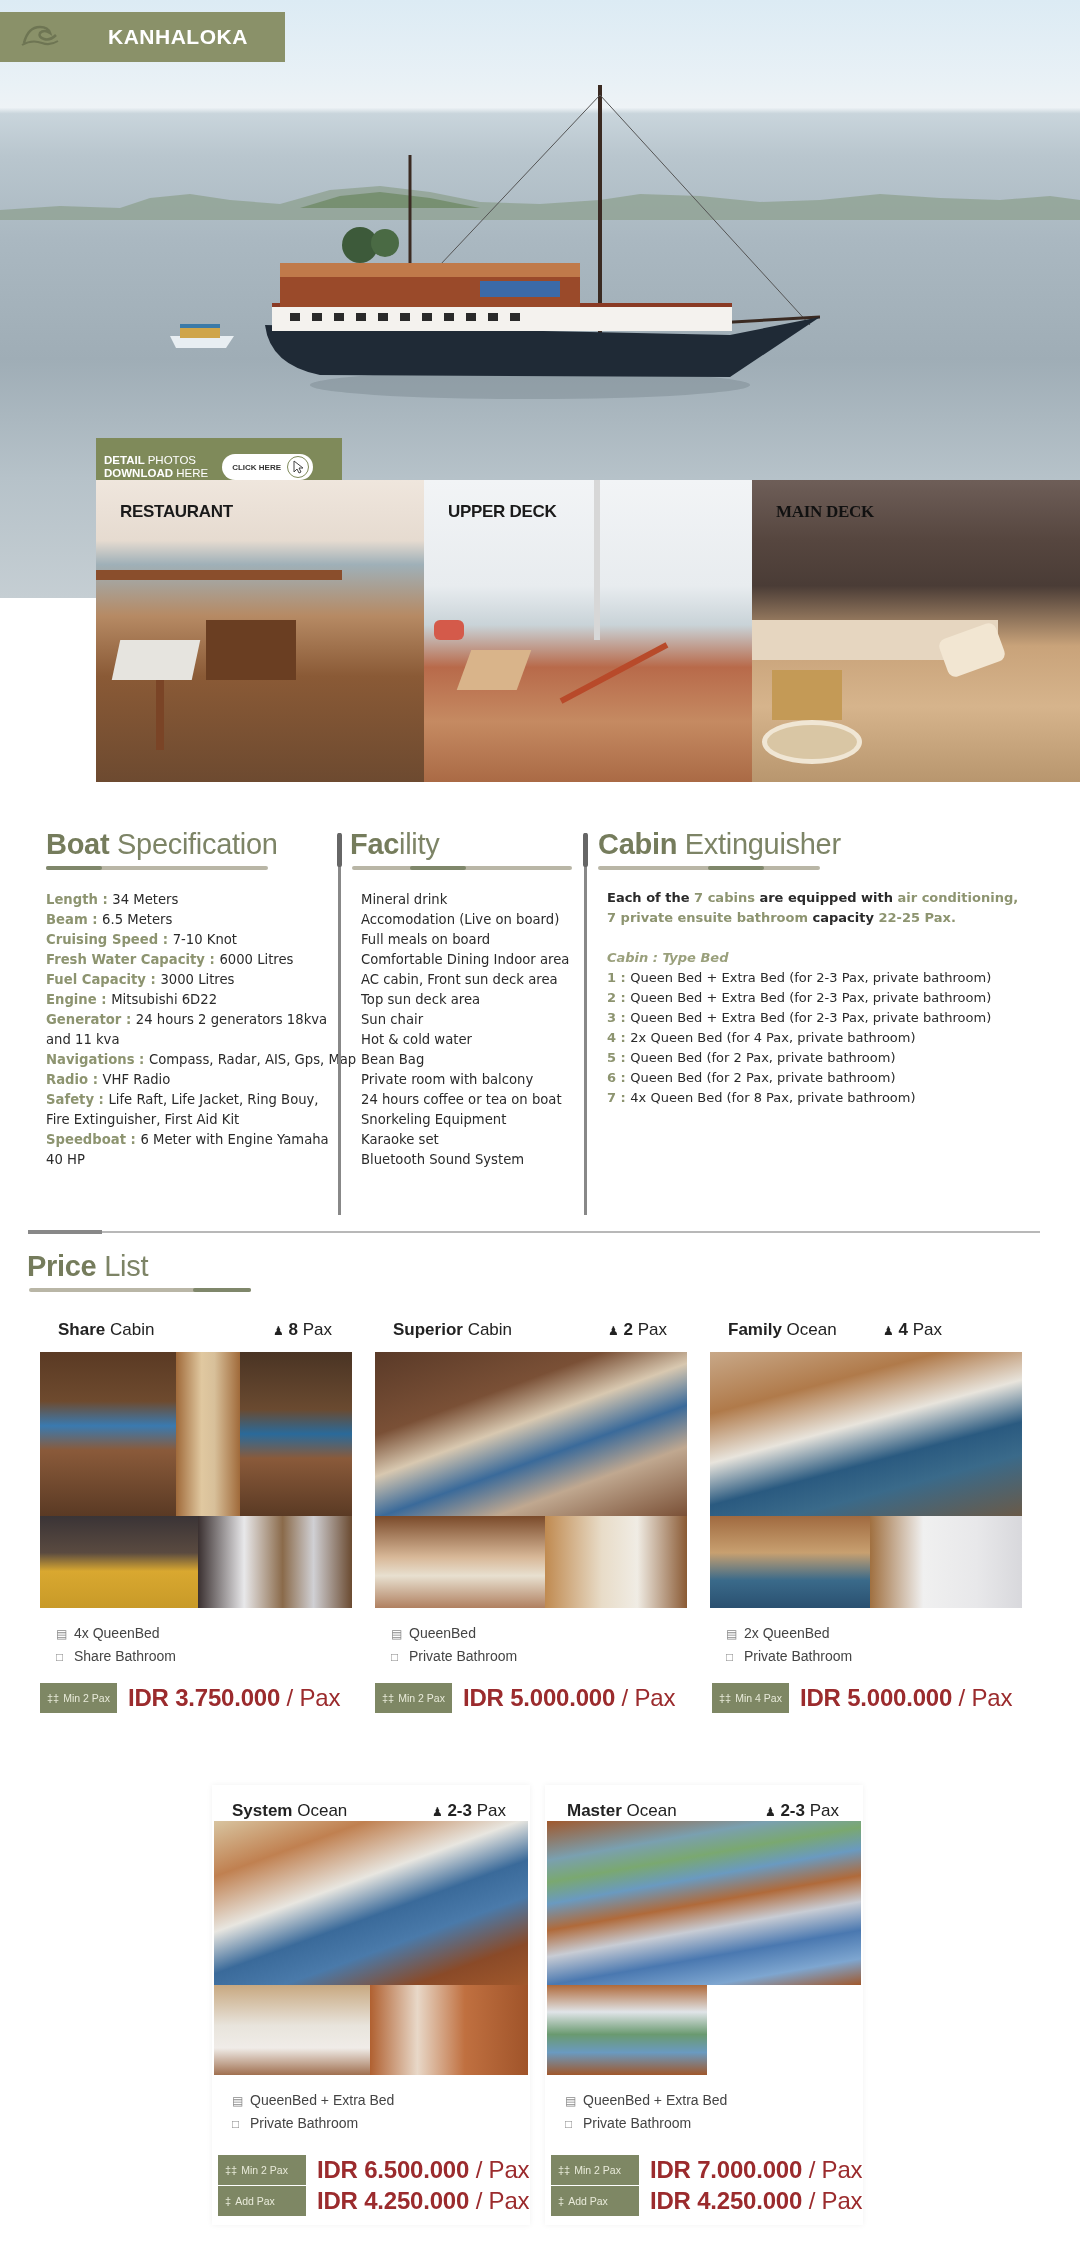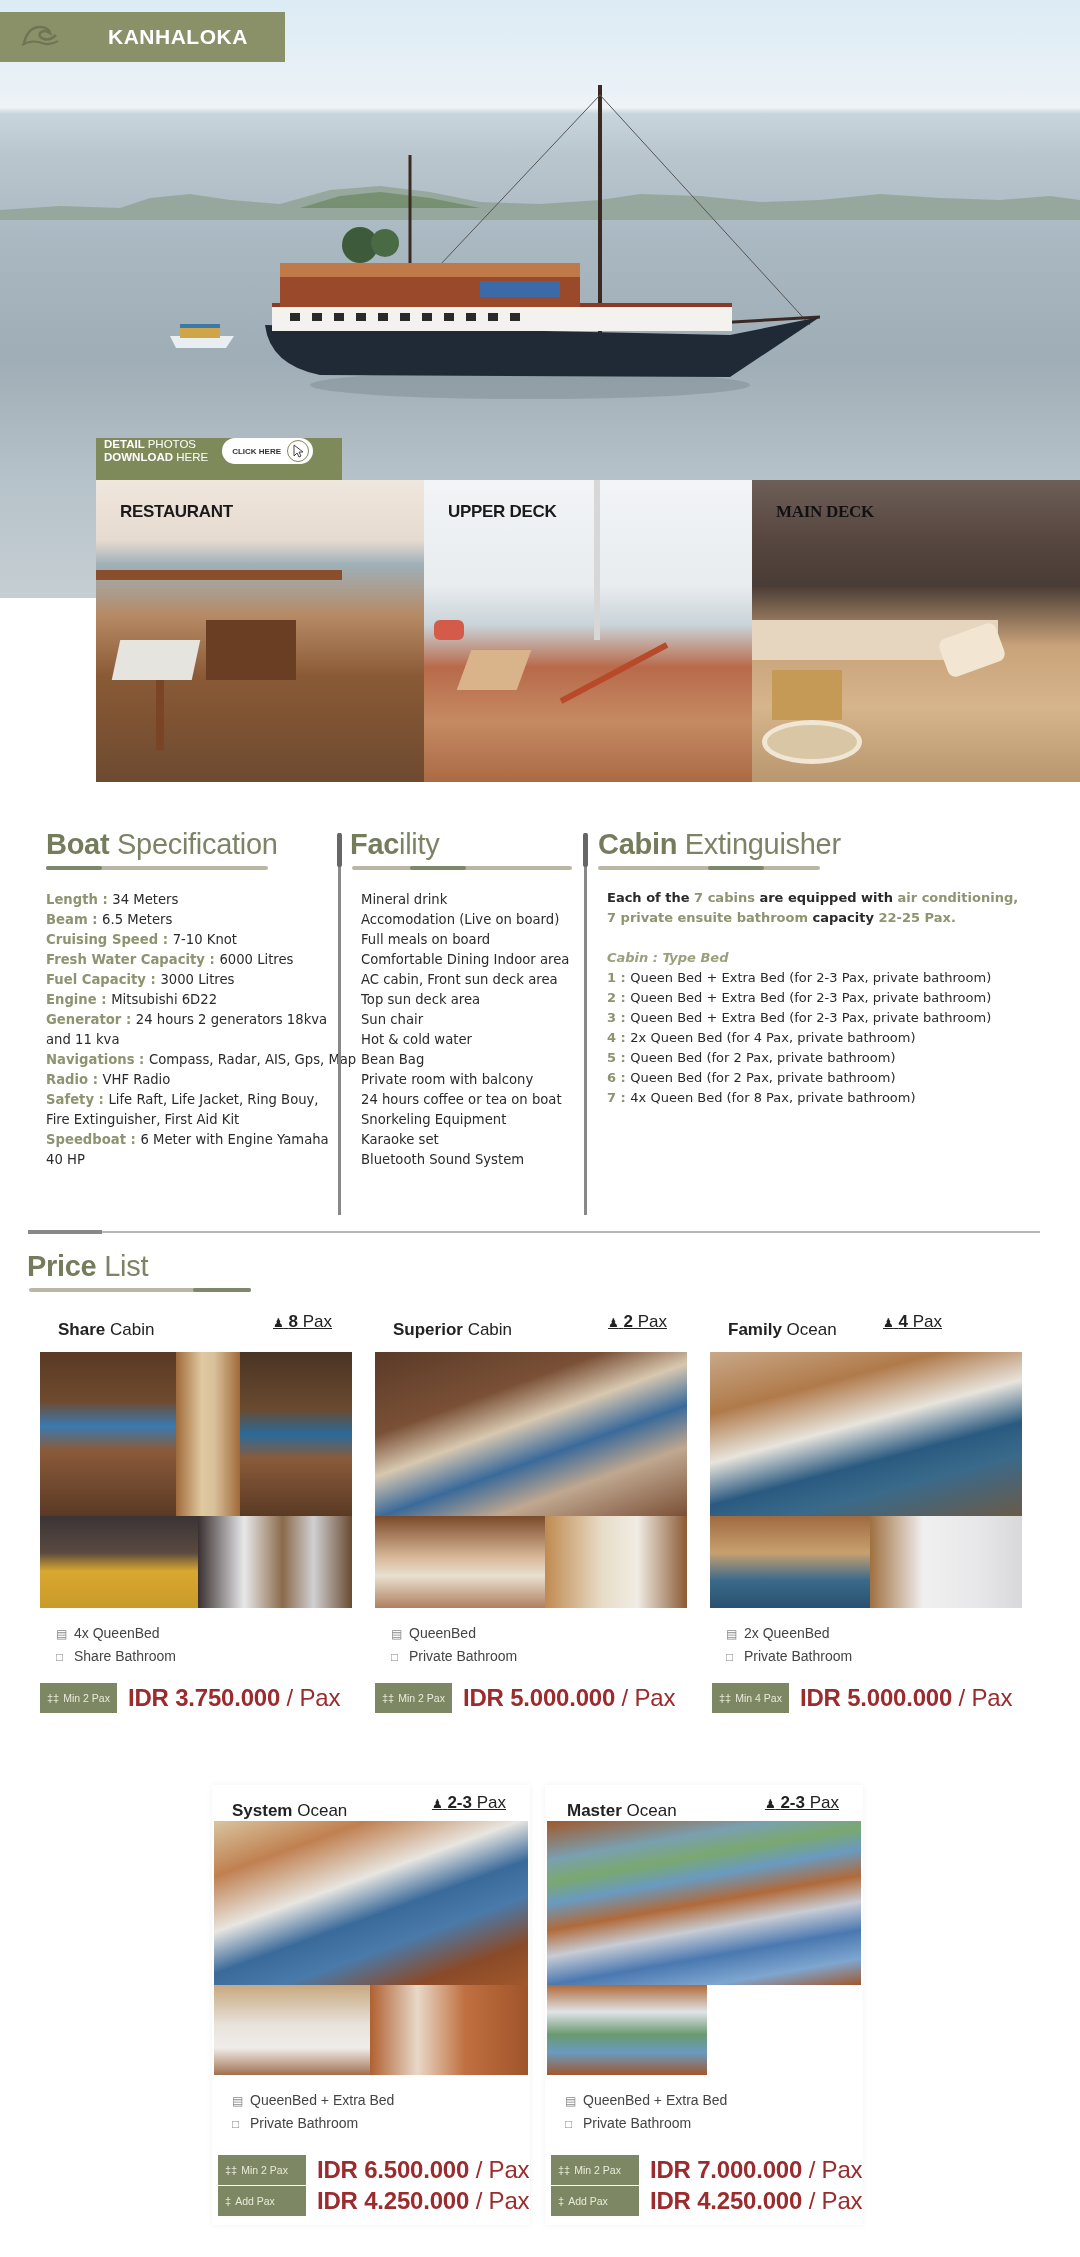--- a/index.html
+++ b/index.html
@@ -7,21 +7,21 @@
   body { position: relative; font-family: "Liberation Sans", sans-serif; color: #222; }
 
   
   .hero { position: absolute; left: 0; top: 0; width: 1080px; height: 598px; overflow: hidden;
     background: linear-gradient(180deg, #dcebf4 0%, #e9f1f6 14%, #eef3f6 18%, #c9d5dc 19%, #b9c6ce 26%, #aab8c1 40%, #9fadb6 60%, #b6c2c9 80%, #c5ced3 100%); }
   .hero .mountains { position: absolute; left: 0; top: 180px; width: 1080px; height: 40px; }
   .hero .brand { position: absolute; left: 0; top: 12px; width: 285px; height: 50px; background: #8a9169; display: flex; align-items: center; }
   .hero .brand .wave { width: 50px; margin-left: 20px; color: #6e7553; font-size: 26px; }
   .hero .brand .name { color: #fff; font-weight: bold; font-size: 21px; letter-spacing: 0.5px; margin-left: 38px; }
   .boat { position: absolute; left: 260px; top: 85px; width: 560px; height: 330px; }
-  .dl-banner { position: absolute; left: 96px; top: 438px; width: 246px; height: 42px; background: #7f8a5a; display: flex; align-items: flex-start; padding-left: 8px; }
+  .dl-banner { position: absolute; left: 96px; top: 438px; width: 246px; height: 42px; background: #7f8a5a; display: flex; align-items: flex-end; padding-left: 8px; }
   .dl-banner .txt { color: #fff; font-size: 11.5px; line-height: 13px; font-weight: bold; }
   .dl-banner .txt span.light { font-weight: normal; }
   .dl-banner .click { margin-left: 14px; height: 26px; background: #fff; border-radius: 13px; display: flex; align-items: center; padding: 0 4px 0 10px; }
   .dl-banner .click .lbl { font-size: 8px; font-weight: bold; color: #333; }
   .dl-banner .click .cursor { width: 22px; height: 22px; border-radius: 50%; border: 1.5px solid #7f8a5a; margin-left: 6px; display:flex; align-items:center; justify-content:center; font-size: 12px; color:#444; }
 
   
   .gallery { position: absolute; left: 96px; top: 480px; width: 984px; height: 302px; display: flex; }
   .gal { position: relative; flex: 1; height: 302px; overflow: hidden; }
   .gal .glabel { position: absolute; left: 24px; top: 22px; font-weight: bold; font-size: 17px; color: #1a1a1a; letter-spacing: -0.3px; }
@@ -51,21 +51,21 @@
 
   .hrule { position: absolute; left: 28px; top: 1231px; width: 1012px; height: 2px; background: #b8b8b8; }
   .hrule .acc { position: absolute; left: 0; top: -1px; width: 74px; height: 4px; background: #888; }
 
   
   .card { position: absolute; background: #fff; }
   .card.shadow { box-shadow: 0 0 6px rgba(0,0,0,0.06); }
   .card .head { position: absolute; left: 0; top: 0; width: 100%; height: 36px; font-size: 17px; color: #222; }
   .card .head .nm { position: absolute; left: 18px; top: 8px; }
   .card .head .nm b { font-weight: bold; }
-  .card .head .pax { position: absolute; right: 20px; top: 0; text-decoration: underline; }
+  .card .head .pax { position: absolute; right: 20px; top: 8px; }
   .card .head .pax b { font-weight: bold; }
   .ph { position: absolute; overflow: hidden; }
   .card .feat { position: absolute; left: 16px; font-size: 14px; color: #444; line-height: 22px; }
   .card .feat .ic { display: inline-block; width: 18px; color: #888; font-size: 12px; }
   .price-row { position: absolute; left: 10px; display: flex; align-items: center; height: 30px; }
   .price-row .badge { background: #7e8764; color: #e8ead9; font-size: 10.5px; height: 30px; display: flex; align-items: center; padding: 0 7px; white-space: nowrap; }
   .price-row .badge .pi { margin-right: 4px; font-size: 11px; }
   .price-row .amt { color: #9b2b2d; font-size: 24px; font-weight: bold; margin-left: 11px; letter-spacing: -0.2px; white-space: nowrap; }
   .price-row .amt span.sl { font-weight: normal; }
 </style>

